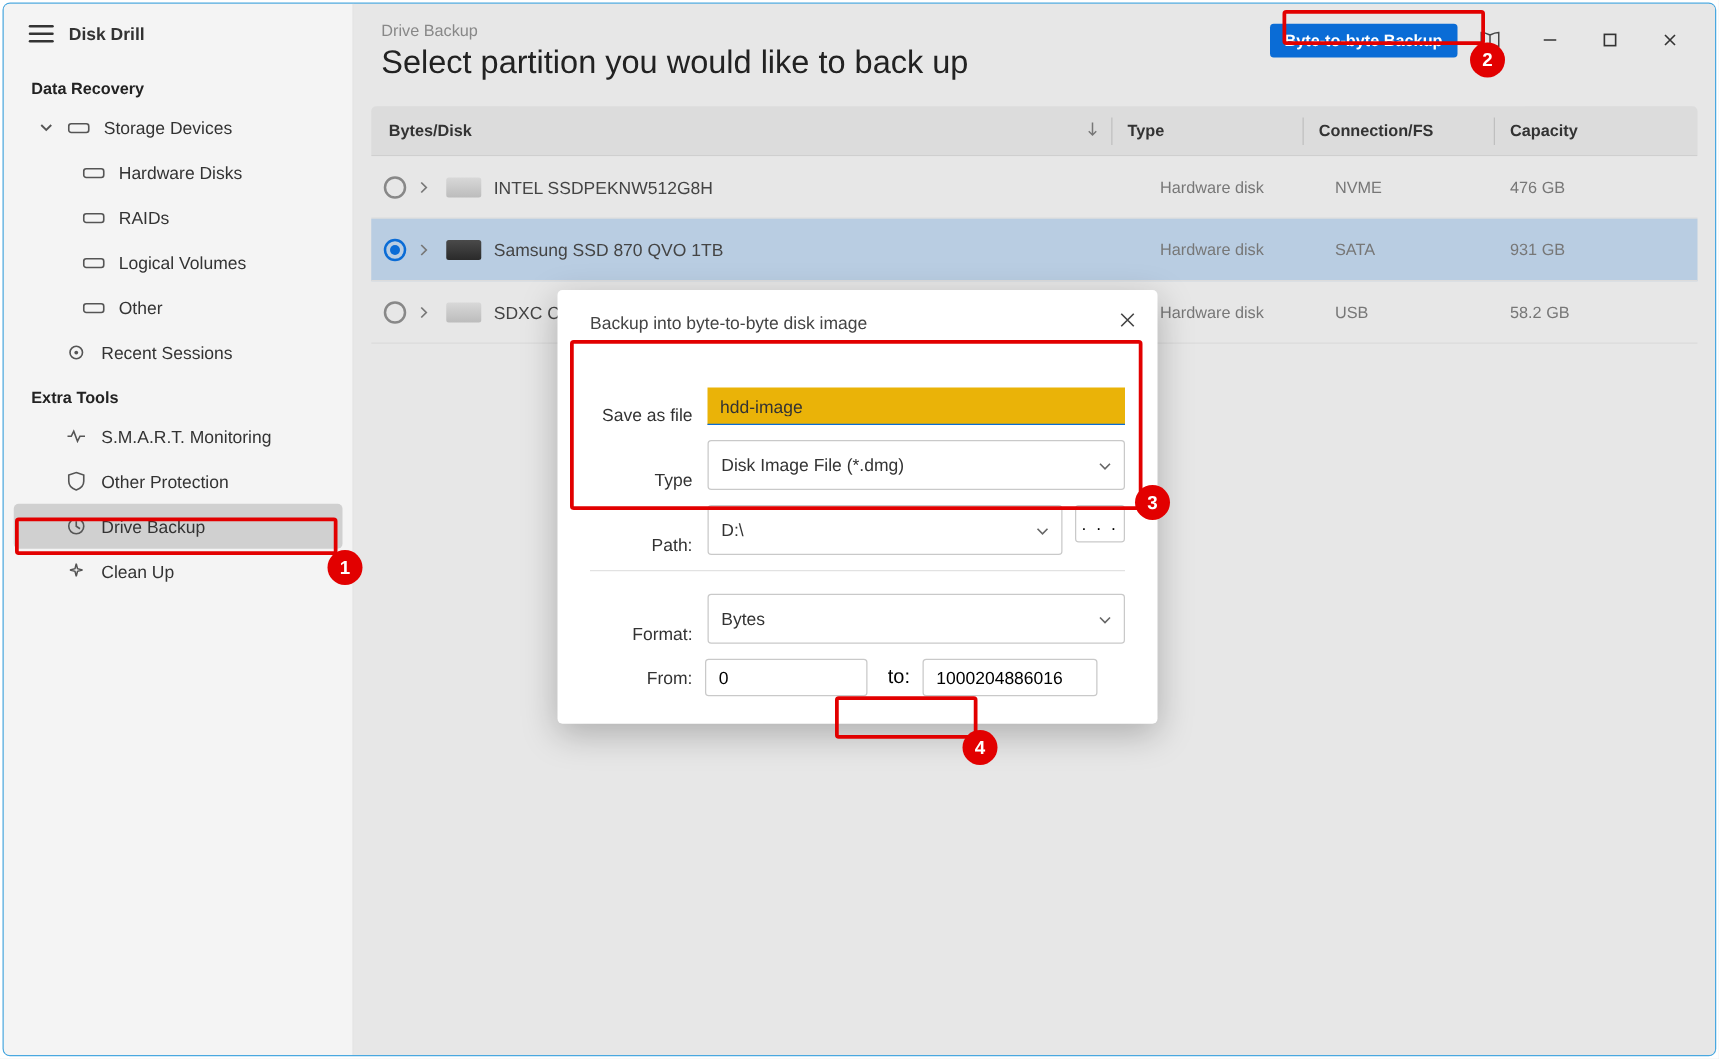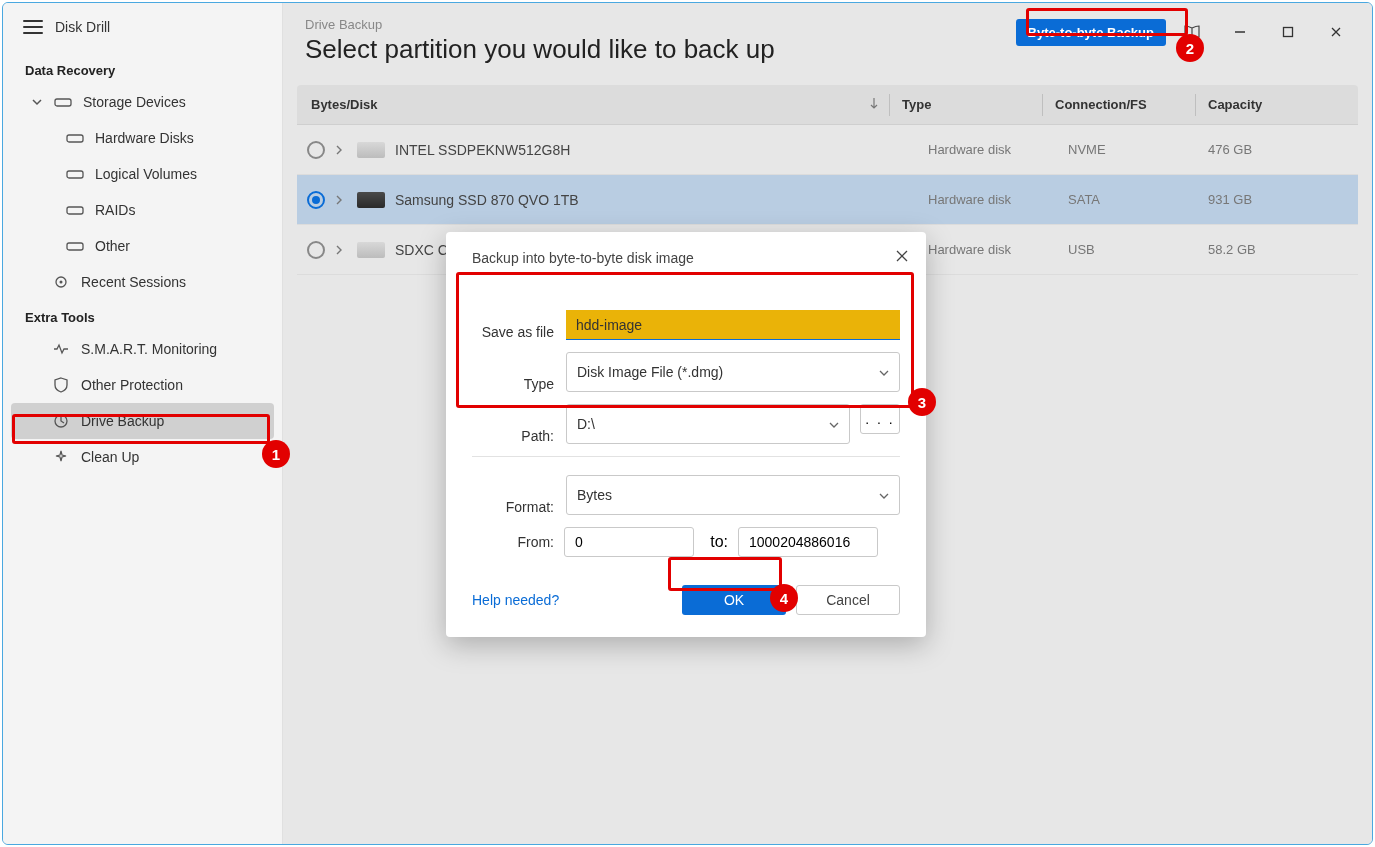--- a/index.html
+++ b/index.html
@@ -5,21 +5,21 @@
 * { box-sizing: border-box; margin: 0; padding: 0; font-family: "Segoe UI", -apple-system, sans-serif; }
 body { width: 1375px; height: 847px; background: #fff; position: relative; overflow: hidden; }
 .window { width: 1371px; height: 843px; margin: 2px; border: 1px solid #4aa8e0; border-radius: 6px; display: flex; flex-direction: column; overflow: hidden; background: #e7e7e7; }
 .body-area { flex: 1; display: flex; overflow: hidden; }
 
 
 .sidebar { width: 280px; background: #f4f4f4; border-right: 1px solid #e0e0e0; display: flex; flex-direction: column; padding: 0; }
 .sidebar-header { display: flex; align-items: center; gap: 12px; padding: 16px 20px 18px 20px; }
 .hamburger { width: 20px; height: 14px; display: flex; flex-direction: column; justify-content: space-between; cursor: pointer; }
 .hamburger span { height: 2px; background: #333; border-radius: 1px; }
-.app-title { font-size: 14px; font-weight: 400; color: #333; }
+.app-title { font-size: 14px; font-weight: 700; color: #333; }
 .section-title { font-size: 13px; font-weight: 600; color: #222; padding: 10px 22px 6px; }
 .tree { padding: 0 8px; text-align: right; }
 .tree-item { display: flex; align-items: center; gap: 10px; padding: 8px 12px 8px 20px; font-size: 14px; color: #333; border-radius: 4px; cursor: pointer; }
 .tree-item.child { padding-left: 54px; }
 .tree-item.active { background: #d0d0d0; }
 .tree-iconbox { width: 20px; height: 20px; display: flex; align-items: center; justify-content: center; flex-shrink: 0; }
 .chev { width: 12px; height: 12px; display: inline-flex; align-items: center; justify-content: center; }
 
 
 .main { flex: 1; display: flex; flex-direction: column; background: #e7e7e7; }
@@ -117,29 +117,29 @@
               </svg>
             </span>
           <span>Hardware Disks</span>
         </div>
         <div class="tree-item child">
           <span class="tree-iconbox">
               <svg width="18" height="12" viewBox="0 0 18 12">
                 <rect x="1" y="3" width="16" height="7" rx="2" fill="none" stroke="#555" stroke-width="1.3"></rect>
               </svg>
             </span>
+          <span>RAIDs</span>
+        </div>
+        <div class="tree-item child">
+          <span class="tree-iconbox">
+              <svg width="18" height="12" viewBox="0 0 18 12">
+                <rect x="1" y="3" width="16" height="7" rx="2" fill="none" stroke="#555" stroke-width="1.3"></rect>
+              </svg>
+            </span>
           <span>Logical Volumes</span>
-        </div>
-        <div class="tree-item child">
-          <span class="tree-iconbox">
-              <svg width="18" height="12" viewBox="0 0 18 12">
-                <rect x="1" y="3" width="16" height="7" rx="2" fill="none" stroke="#555" stroke-width="1.3"></rect>
-              </svg>
-            </span>
-          <span>RAIDs</span>
         </div>
         <div class="tree-item child">
           <span class="tree-iconbox">
               <svg width="18" height="12" viewBox="0 0 18 12">
                 <rect x="1" y="3" width="16" height="7" rx="2" fill="none" stroke="#555" stroke-width="1.3"></rect>
               </svg>
             </span>
           <span>Other</span>
         </div>
         <div class="tree-item" style="padding-left:40px">
@@ -330,27 +330,20 @@
             </svg></span>
       </div>
     </div>
     <div class="range-row">
       <div class="form-label">From:</div>
       <input class="range-input" value="0" style="">
       <div style="width:24px;text-align:right">to:</div>
       <input class="range-input" style="width: 140px;" value="1000204886016">
     </div>
 
-    <div class="modal-footer">
-      <span class="help-link">Help needed?</span>
-      <div class="footer-btns">
-        <button class="ok-btn">OK</button>
-        <button class="cancel-btn">Cancel</button>
-      </div>
-    </div>
   </div>
 
   <div class="hl" style="left:12px;top:414px;width:258px;height:30px"></div>
   <div class="badge" style="left:262px;top:440px">1</div>
 
   <div class="hl" style="left:1026px;top:8px;width:162px;height:28px"></div>
   <div class="badge" style="left:1176px;top:34px">2</div>
 
   <div class="hl" style="left:456px;top:272px;width:458px;height:136px"></div>
   <div class="badge" style="left:908px;top:388px">3</div>

